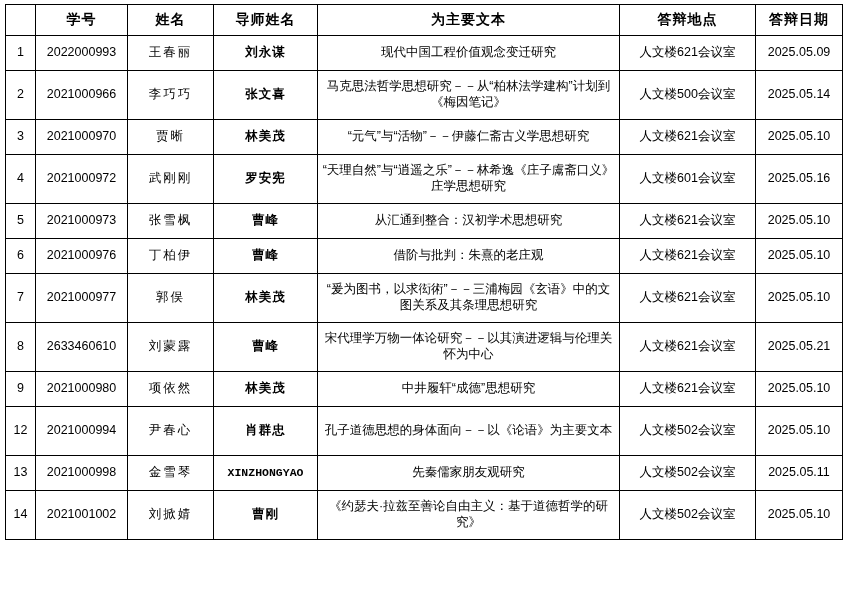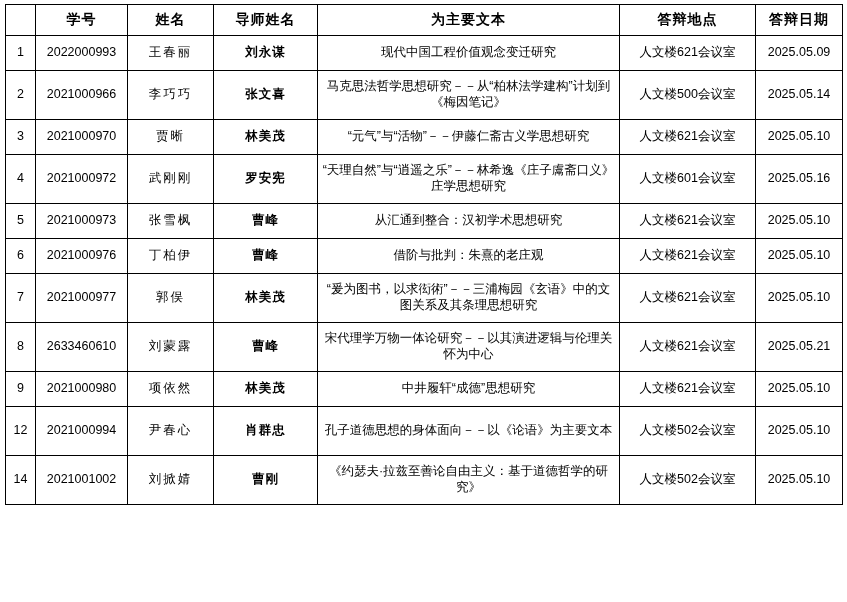--- a/index.html
+++ b/index.html
@@ -177,20 +177,29 @@
         </tr>
         <tr class="row-h2">
           <td class="index-cell">12</td>
           <td class="id-cell">2021000994</td>
           <td class="name-cell">尹春心</td>
           <td class="advisor-cell">肖群忠</td>
           <td class="title-cell">孔子道德思想的身体面向－－以《论语》为主要文本</td>
           <td class="place-cell">人文楼502会议室</td>
           <td class="date-cell">2025.05.10</td>
         </tr>
+        <tr class="row-h1">
+          <td class="index-cell">13</td>
+          <td class="id-cell">2021000998</td>
+          <td class="name-cell">金雪琴</td>
+          <td class="advisor-cell latin">XINZHONGYAO</td>
+          <td class="title-cell">先秦儒家朋友观研究</td>
+          <td class="place-cell">人文楼502会议室</td>
+          <td class="date-cell">2025.05.11</td>
+        </tr>
         <tr class="row-h2">
           <td class="index-cell">14</td>
           <td class="id-cell">2021001002</td>
           <td class="name-cell">刘掀婧</td>
           <td class="advisor-cell">曹刚</td>
           <td class="title-cell">《约瑟夫·拉兹至善论自由主义：基于道德哲学的研究》</td>
           <td class="place-cell">人文楼502会议室</td>
           <td class="date-cell">2025.05.10</td>
         </tr>
       </tbody>

